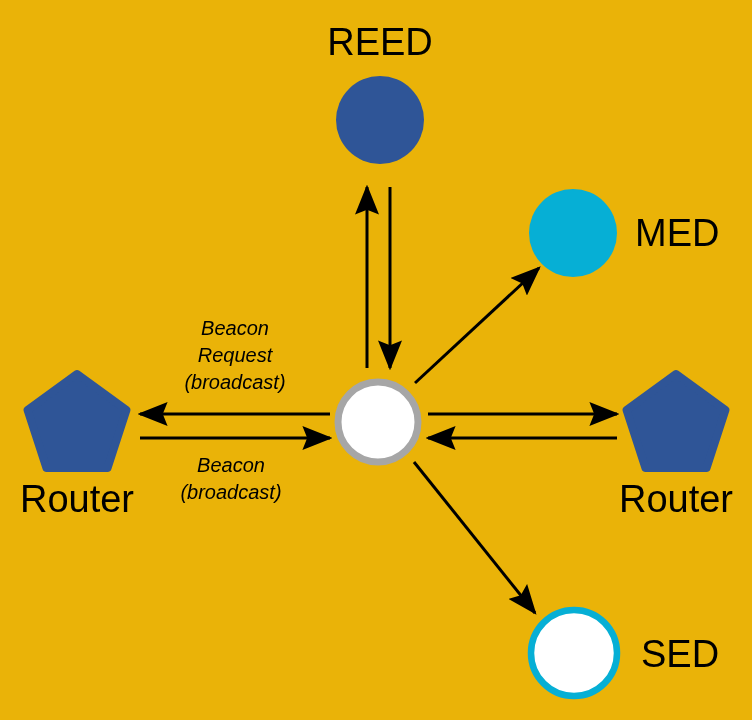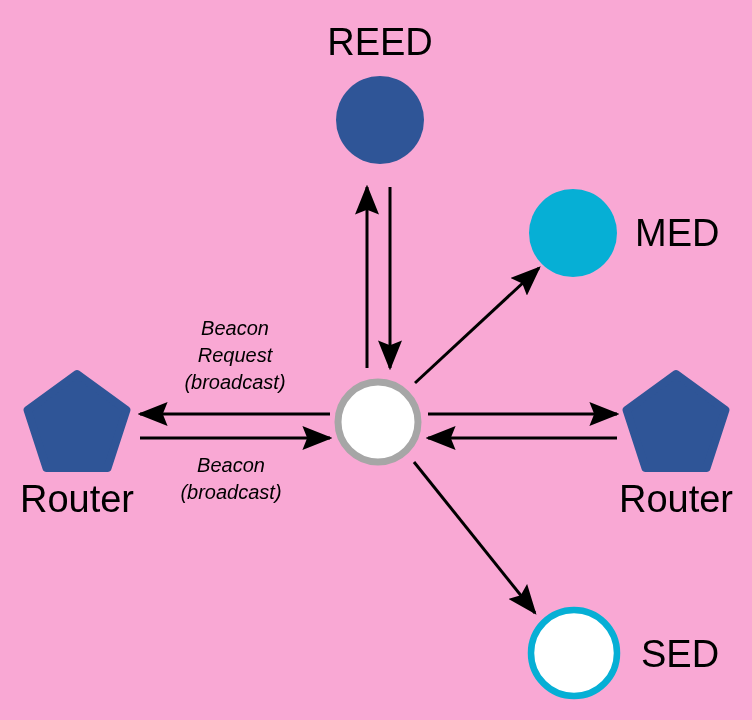--- a/index.html
+++ b/index.html
@@ -4,21 +4,21 @@
 <style>
   html, body {
     margin: 0;
     padding: 0;
     background: #ffffff;
   }
   #diagram-root {
     position: relative;
     width: 752px;
     height: 720px;
-    background: #f9a8d4;
+    background: #eab308;
     overflow: hidden;
     font-family: "Liberation Sans", sans-serif;
     text-decoration: underline;
   }
   #diagram-svg {
     position: absolute;
     top: 0;
     left: 0;
     width: 752px;
     height: 720px;

